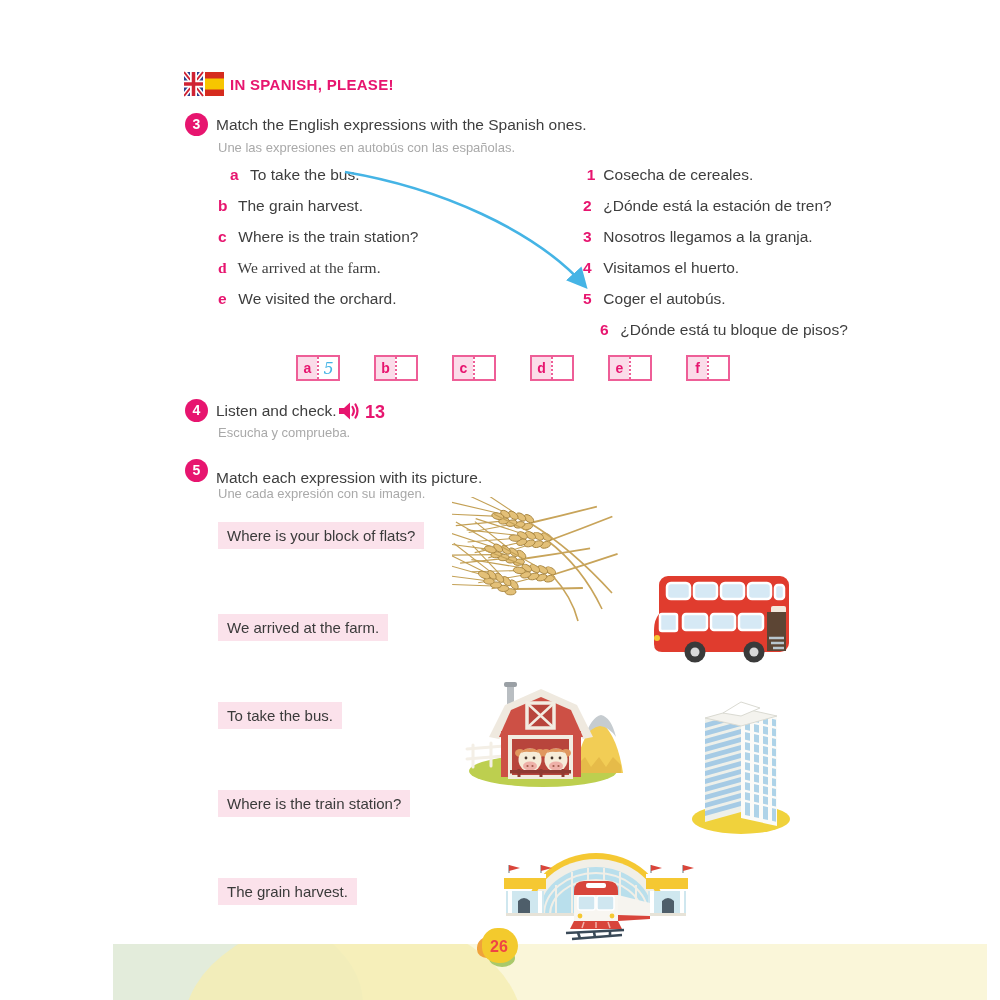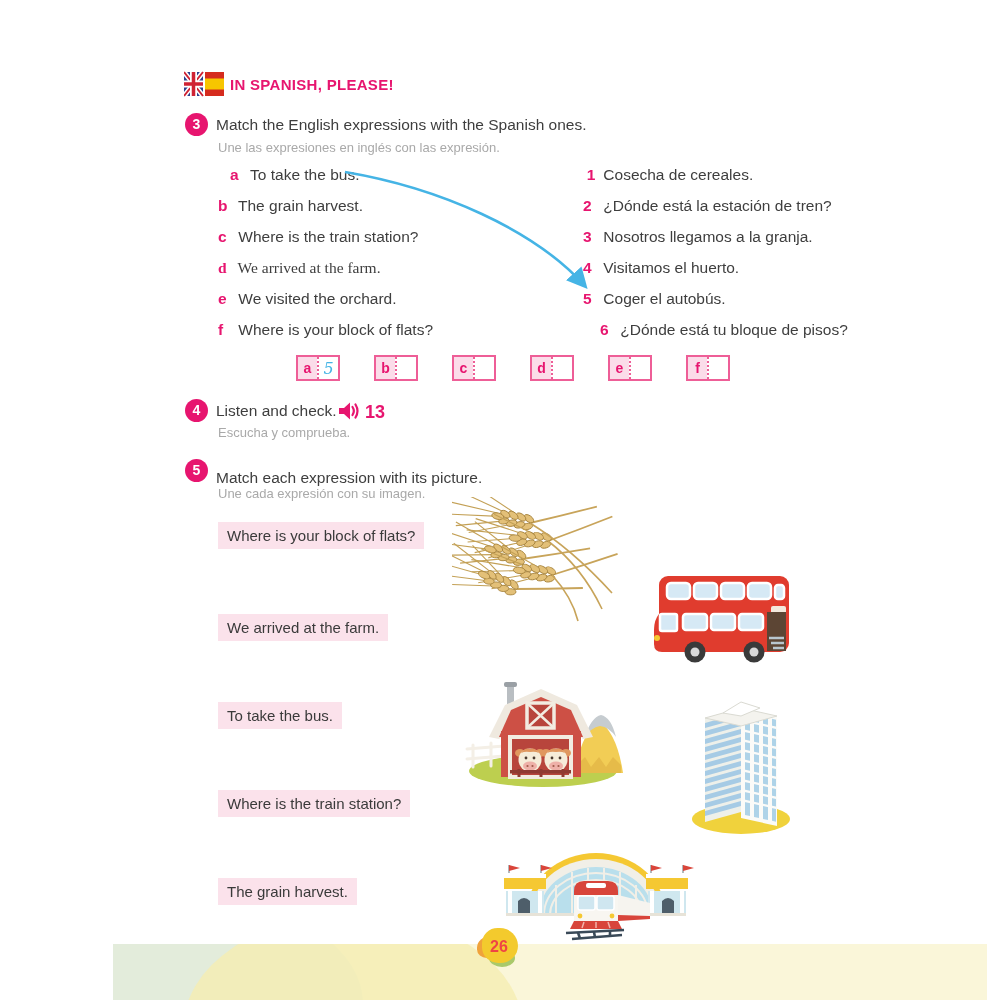--- a/index.html
+++ b/index.html
@@ -77,45 +77,41 @@
     <g>
       <rect x="21" y="2" width="19" height="24" fill="#f7c600"></rect>
       <rect x="21" y="2" width="19" height="6.5" fill="#d52b1e"></rect>
       <rect x="21" y="19.5" width="19" height="6.5" fill="#d52b1e"></rect>
     </g>
   </svg>
   <div class="header-title">IN SPANISH, PLEASE!</div>
 
   <div class="ex-num" style="left:185px;top:113px;">3</div>
   <div class="ex-title" style="left:216px;top:116px;">Match the English expressions with the Spanish ones.</div>
-  <div class="ex-sub" style="left:218px;top:140px;">Une las expresiones en inglés con las expresión.</div>
+  <div class="ex-sub" style="left:218px;top:140px;">Une las expresiones en autobús con las españolas.</div>
 
   <div class="match-row" style="left:230px;top:166px;">
     <span class="li-key">a</span>
     <span>To take the bus.</span>
   </div>
   <div class="match-row" style="left:218px;top:197px;">
     <span class="li-key">b</span>
     <span>The grain harvest.</span>
   </div>
   <div class="match-row" style="left:218px;top:228px;">
     <span class="li-key">c</span>
     <span>Where is the train station?</span>
   </div>
   <div class="match-row" style="left:218px;top:259px;font-family:Liberation Serif, serif;">
     <span class="li-key">d</span>
     <span>We arrived at the farm.</span>
   </div>
   <div class="match-row" style="left:218px;top:290px;">
     <span class="li-key">e</span>
     <span>We visited the orchard.</span>
-  </div>
-  <div class="match-row" style="left:218px;top:321px;">
-    <span class="li-key">f</span>
-    <span>Where is your block of flats?</span>
   </div>
 
   <div class="match-row" style="left:583px;top:166px;text-align:center;">
     <span class="li-key">1</span>
     <span>Cosecha de cereales.</span>
   </div>
   <div class="match-row" style="left:583px;top:197px;">
     <span class="li-key">2</span>
     <span>¿Dónde está la estación de tren?</span>
   </div>

